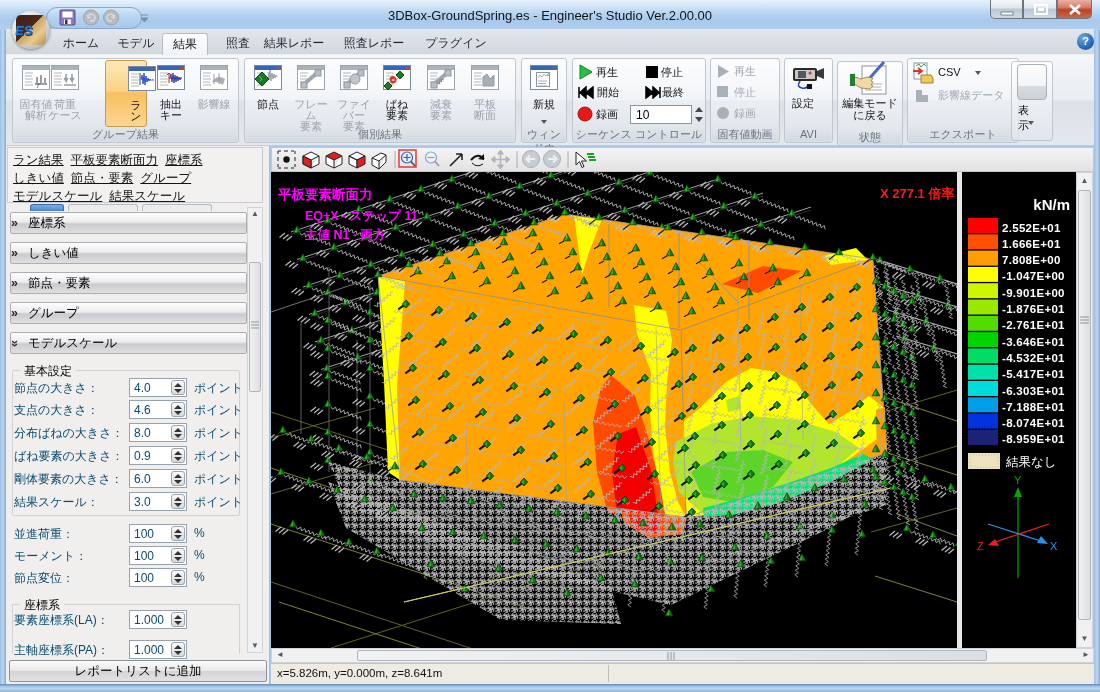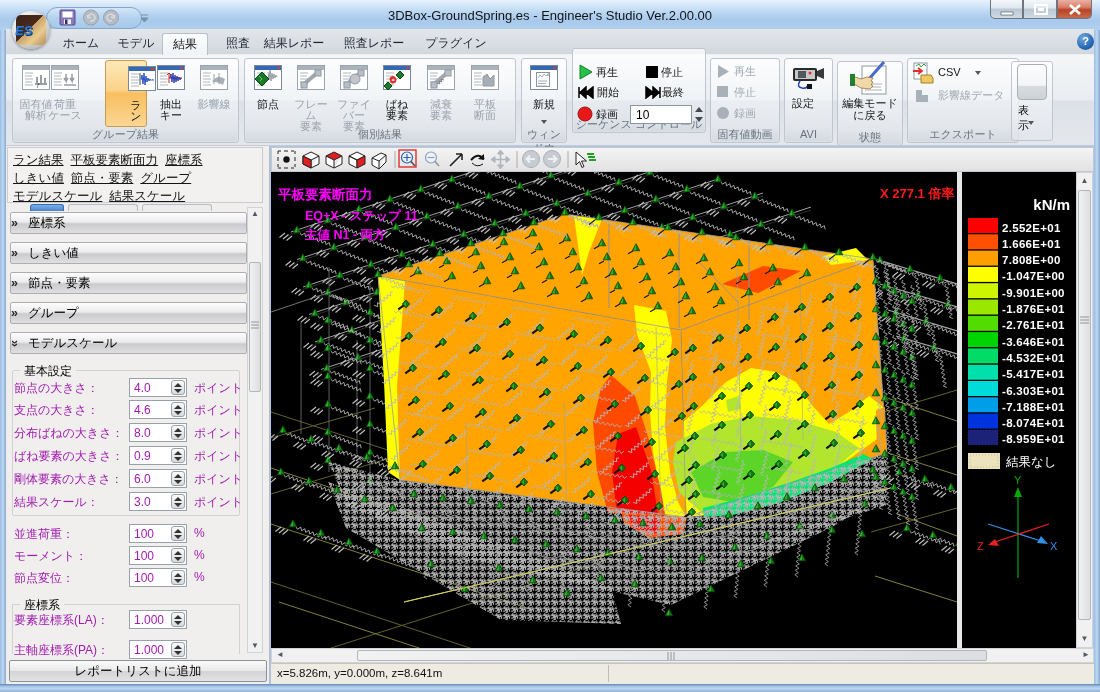--- a/index.html
+++ b/index.html
@@ -204,21 +204,21 @@
     <div class="rglabel">ウィンドウ</div>
   </div>
 <div class="abs rbtn" style="left:523px;"><svg class="ic" width="32" height="32" viewBox="0 0 32 32">
       <rect x="2.5" y="3.5" width="27" height="24" fill="#fff" stroke="#7a8a9a"></rect>
       <rect x="3" y="4" width="26" height="4" fill="#3468b4"></rect>
       <rect x="25" y="5" width="3" height="2" fill="#d04030"></rect>
       <rect x="8.5" y="10.5" width="13" height="14" fill="#fff" stroke="#8a96a2"></rect>
       <path d="M21.5,10.5 l-3,3 h3z" fill="#c8d0d8" stroke="#8a96a2" stroke-width=".7"></path>
       <path d="M10,16 l2,-3 2,2 2,-3 2,2 M10,19 h9 M10,21.5 h8 M10,24 h9" stroke="#9aa4ae" stroke-width=".9" fill="none"></path>
     </svg><div class="lbl">新規</div><span class="ddarrow" style="margin-top:2px"></span></div>
-<div class="abs rgroup" style="left:572px;width:134px;top:48px;">
+<div class="abs rgroup" style="left:572px;width:134px;top:58px;">
     <div class="rglabel">シーケンス コントロール</div>
   </div>
 <svg class="abs" style="left:578px;top:64px" width="16" height="16">
     <path d="M2,1 L14,8 L2,15 Z" fill="#28c048" stroke="#108028"></path>
   </svg>
 <div class="abs small-row" style="left:596px;top:64px;">再生</div>
 <svg class="abs" style="left:645px;top:65px" width="14" height="14">
     <rect x="1" y="1" width="12" height="12" fill="#000"></rect>
   </svg>
 <div class="abs small-row" style="left:661px;top:64px;">停止</div>
@@ -296,21 +296,21 @@
 <div class="abs" style="left:1011px;top:61px;width:42px;height:80px;border:1px solid #c0c6cf;border-radius:3px;background:linear-gradient(rgba(255,255,255,.8),rgba(225,230,236,.7));"></div>
 <div class="abs" style="left:1017px;top:64px;width:30px;height:36px;border:1px solid #a8b0b8;border-radius:4px;background:linear-gradient(#fdfdfd,#f2f4f6 60%,#d8dce0 62%,#cdd2d6);"></div>
 <div class="abs" style="left:1013px;top:103px;width:16px;text-align:right;font-size:11px;">表示</div>
 <span class="abs ddarrow" style="left:1028px;top:121px;"></span>
 <style>
 #lpanel{left:6px;top:146px;width:264px;height:538px;background:#f0efee;border-right:1px solid #b8bcc2;}
 #linkbox{left:7px;top:147px;width:256px;height:56px;background:#f2f1f0;border:1px solid #c8ccd0;font-size:12.5px;color:#141414;padding:3px 0 0 5px;line-height:18px;}
 #linkbox a{color:#141414;text-decoration:underline;}
 .acchdr{left:10px;width:237px;height:22px;border:1px solid #aeaeb2;border-radius:2px;background:linear-gradient(#fdfdfd,#ececee 45%,#cbcbcf 55%,#dfdfe1);font-size:12.5px;color:#000;line-height:21px;padding-left:0;}
 .acchdr .chev{font-weight:bold;color:#2a2a2a;margin-right:10px;}
-.frow{left:14px;width:240px;height:19px;font-size:12px;color:#a21caf;}
+.frow{left:14px;width:240px;height:19px;font-size:12px;color:#0c4a6e;}
 .frow .lab{position:absolute;left:0;top:2px;}
 .frow .box{position:absolute;left:115px;top:0;width:58px;height:19px;background:#fff;border:1px solid #98a2ac;font-size:12px;padding:2px 0 0 4px;}
 .frow .unit{position:absolute;left:180px;top:2px;}
 .spin{position:absolute;left:41px;top:0.5px;width:14px;height:15px;border:1px solid #9aa2aa;border-radius:3px;background:linear-gradient(#fafafa,#d8dadc);}
 .spin svg{display:block;margin:1px auto;}
 #addbtn{left:9px;top:660px;width:258px;height:22px;border:1px solid #8e9298;border-radius:2px;background:linear-gradient(#fbfbfb,#e8e8e8 50%,#d4d4d6 52%,#e2e2e4);font-size:12.5px;text-align:center;line-height:21px;color:#000;}
 .vsb{background:#f1f1f1;border:1px solid #d0d4d8;}
 .sbthumb{background:linear-gradient(90deg,#f2f2f2,#dcdee0);border:1px solid #b0b6bc;border-radius:2px;}
 .sbarrow{color:#505a64;font-size:8px;text-align:center;}
 </style>

